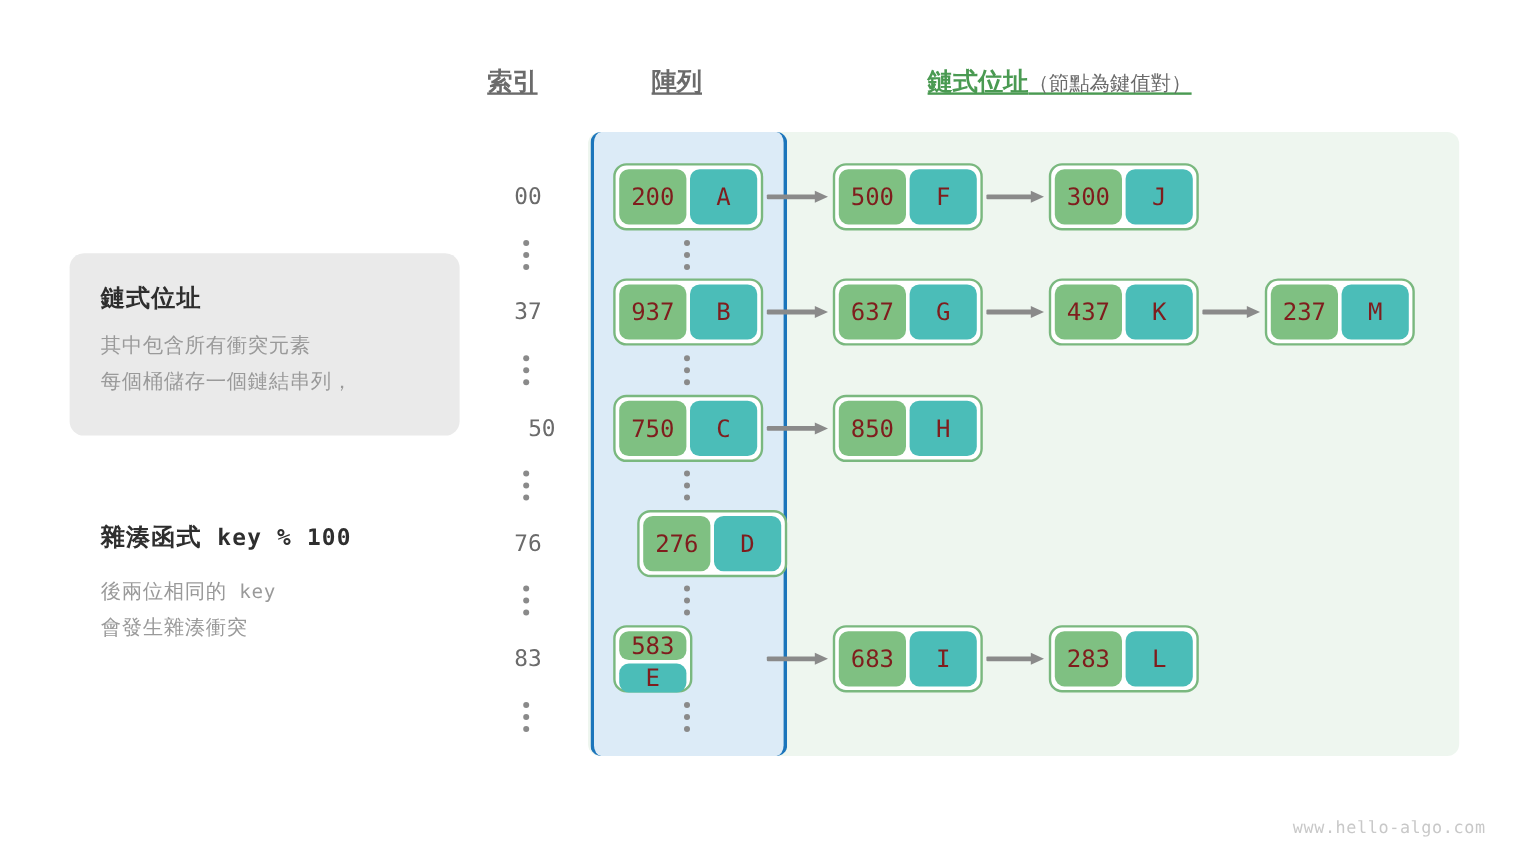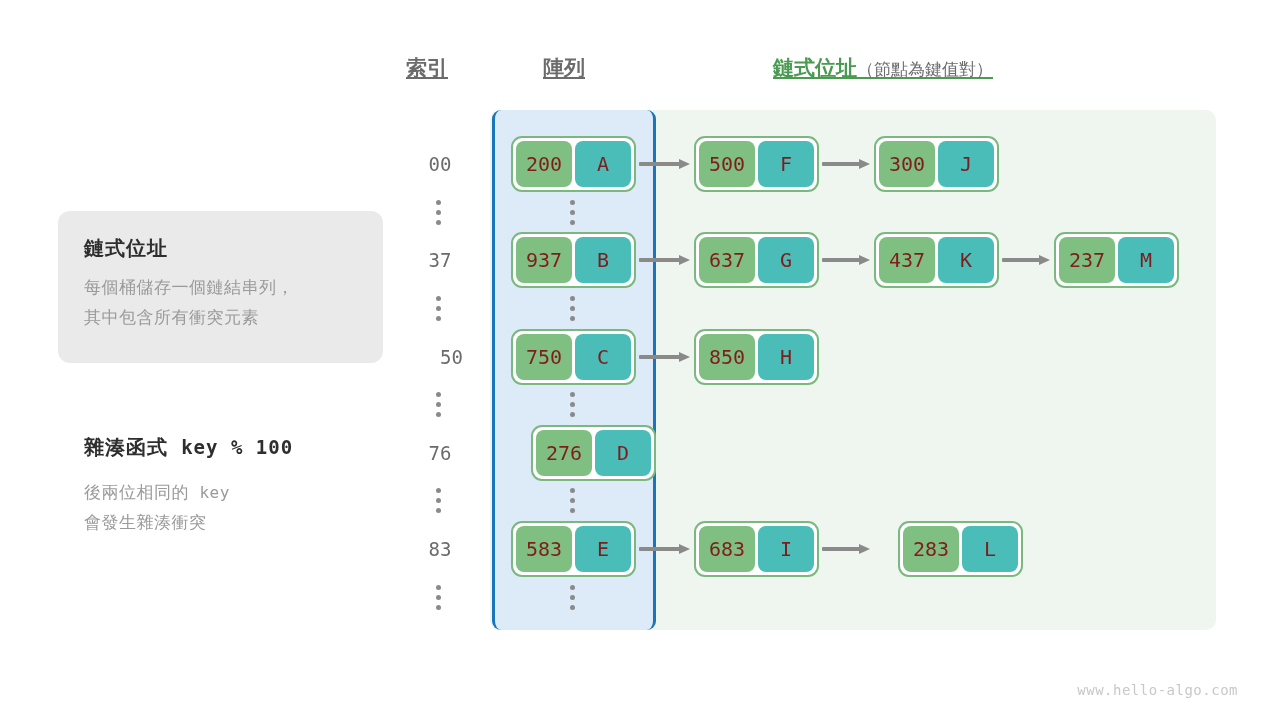--- a/index.html
+++ b/index.html
@@ -203,22 +203,22 @@
 <div id="list-panel"></div>
 <div id="array-panel"></div>
 
 <div class="hdr" id="hdr-index">索引</div>
 <div class="hdr" id="hdr-array">陣列</div>
 <div class="hdr" id="hdr-list"><span>鏈式位址</span><span class="sub">（節點為鍵值對）</span></div>
 
 <div id="info-card">
   <div id="info-card-title">鏈式位址</div>
   <div id="info-card-body">
+    <div>其中包含所有衝突元素</div>
     <div>每個桶儲存一個鏈結串列，</div>
-    <div>其中包含所有衝突元素</div>
   </div>
 </div>
 
 <div id="hash-note-title">
   <span>雜湊函式</span>&nbsp;&nbsp;<span class="mono">key % 100</span>
 </div>
 <div id="hash-note-body">
   <div><span>後兩位相同的</span>&nbsp;&nbsp;<span class="mono">key</span></div>
   <div>會發生雜湊衝突</div>
 </div>
@@ -286,37 +286,37 @@
     <div class="node" style="left: 694px; top: 329px;">
       <div class="key">850</div>
       <div class="val">H</div>
     </div>
     <div class="idx" style="top: 425px;">76</div>
     <div class="node" style="left: 511px; top: 425px; margin-left: 20px;">
       <div class="key">276</div>
       <div class="val">D</div>
     </div>
     <div class="idx" style="top: 521px;">83</div>
-    <div class="node" style="left: 511px; top: 521px;">
+    <div class="node" style="left: 511px; top: 521px; flex-direction: column;">
       <div class="key">583</div>
       <div class="val">E</div>
     </div>
     <div class="arrow" style="left: 639px; top: 544px; width: 51px;">
       <div class="shaft" style="width: 41px;"></div>
       <div class="head" style="left: 40px;"></div>
     </div>
     <div class="node" style="left: 694px; top: 521px;">
       <div class="key">683</div>
       <div class="val">I</div>
     </div>
     <div class="arrow" style="left: 822px; top: 544px; width: 48px;">
       <div class="shaft" style="width: 38px;"></div>
       <div class="head" style="left: 37px;"></div>
     </div>
-    <div class="node" style="left: 874px; top: 521px; margin-left: 24px;">
+    <div class="node" style="left: 874px; top: 521px;">
       <div class="key">283</div>
       <div class="val">L</div>
     </div>
     <div class="dots" style="left: 436px; top: 200px;">
       <span></span>
       <span></span>
       <span></span>
     </div>
     <div class="dots" style="left: 570px; top: 200px;">
       <span></span>

